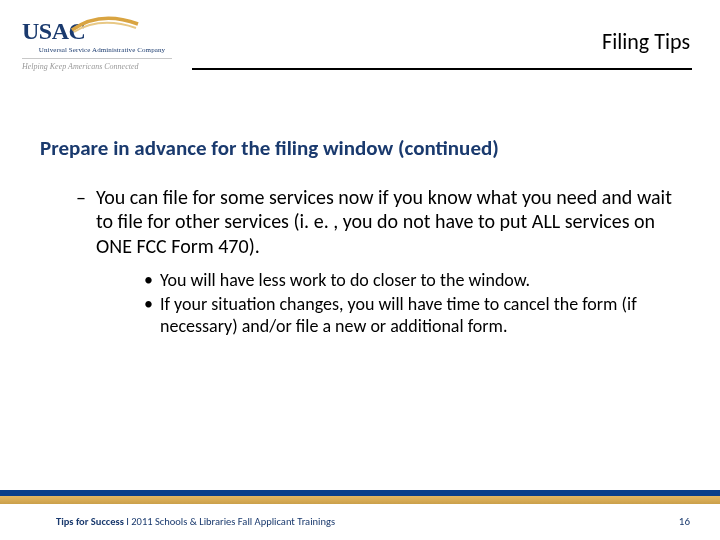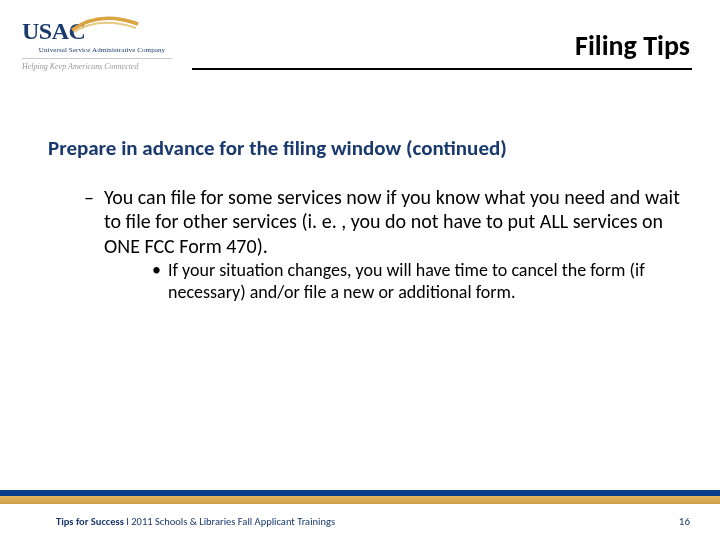--- a/index.html
+++ b/index.html
@@ -48,37 +48,36 @@
     color: #999;
     font-size: 8px;
     font-style: italic;
     margin-top: 3px;
     font-family: Georgia, serif;
   }
   .slide-title {
     position: absolute;
     top: 28px;
     right: 30px;
-    font-size: 28px;
-    font-weight: bold;
+    font-size: 22px;
+    font-weight: normal;
     color: #000;
   }
   .title-underline {
     position: absolute;
     top: 68px;
     left: 192px;
     right: 28px;
     border-top: 2px solid #000;
   }
   .content {
     position: absolute;
     top: 135px;
     left: 40px;
     right: 38px;
-    margin-left: 8px;
   }
   .section-heading {
     color: #1a3a6e;
     font-size: 21px;
     font-weight: bold;
     margin-bottom: 24px;
   }
   .bullet-l1 {
     font-size: 20px;
     color: #000;
@@ -182,20 +181,21 @@
   <div class="logo-divider"></div>
   <div class="logo-tagline">Helping Keep Americans Connected</div>
 </div>
 
 <div class="slide-title">Filing Tips</div>
 <div class="title-underline"></div>
 
 <div class="content">
   <div class="section-heading">Prepare in advance for the filing window (continued)</div>
   <div class="bullet-l2">You can file for some services now if you know what you need and wait to file for other services (i. e. , you do not have to put ALL services on ONE FCC Form 470).</div>
+  <div class="bullet-l3 bullet-l3-spacer">You will have less work to do closer to the window.</div>
   <div class="bullet-l3">If your situation changes, you will have time to cancel the form (if necessary) and/or file a new or additional form.</div>
 </div>
 
 <div class="footer-band"></div>
 <div class="footer-text">
   <span class="bold">Tips for Success</span><span>  I  2011 Schools &amp; Libraries Fall Applicant Trainings</span>
 </div>
 <div class="page-num">16</div>
 
 </body></html>

